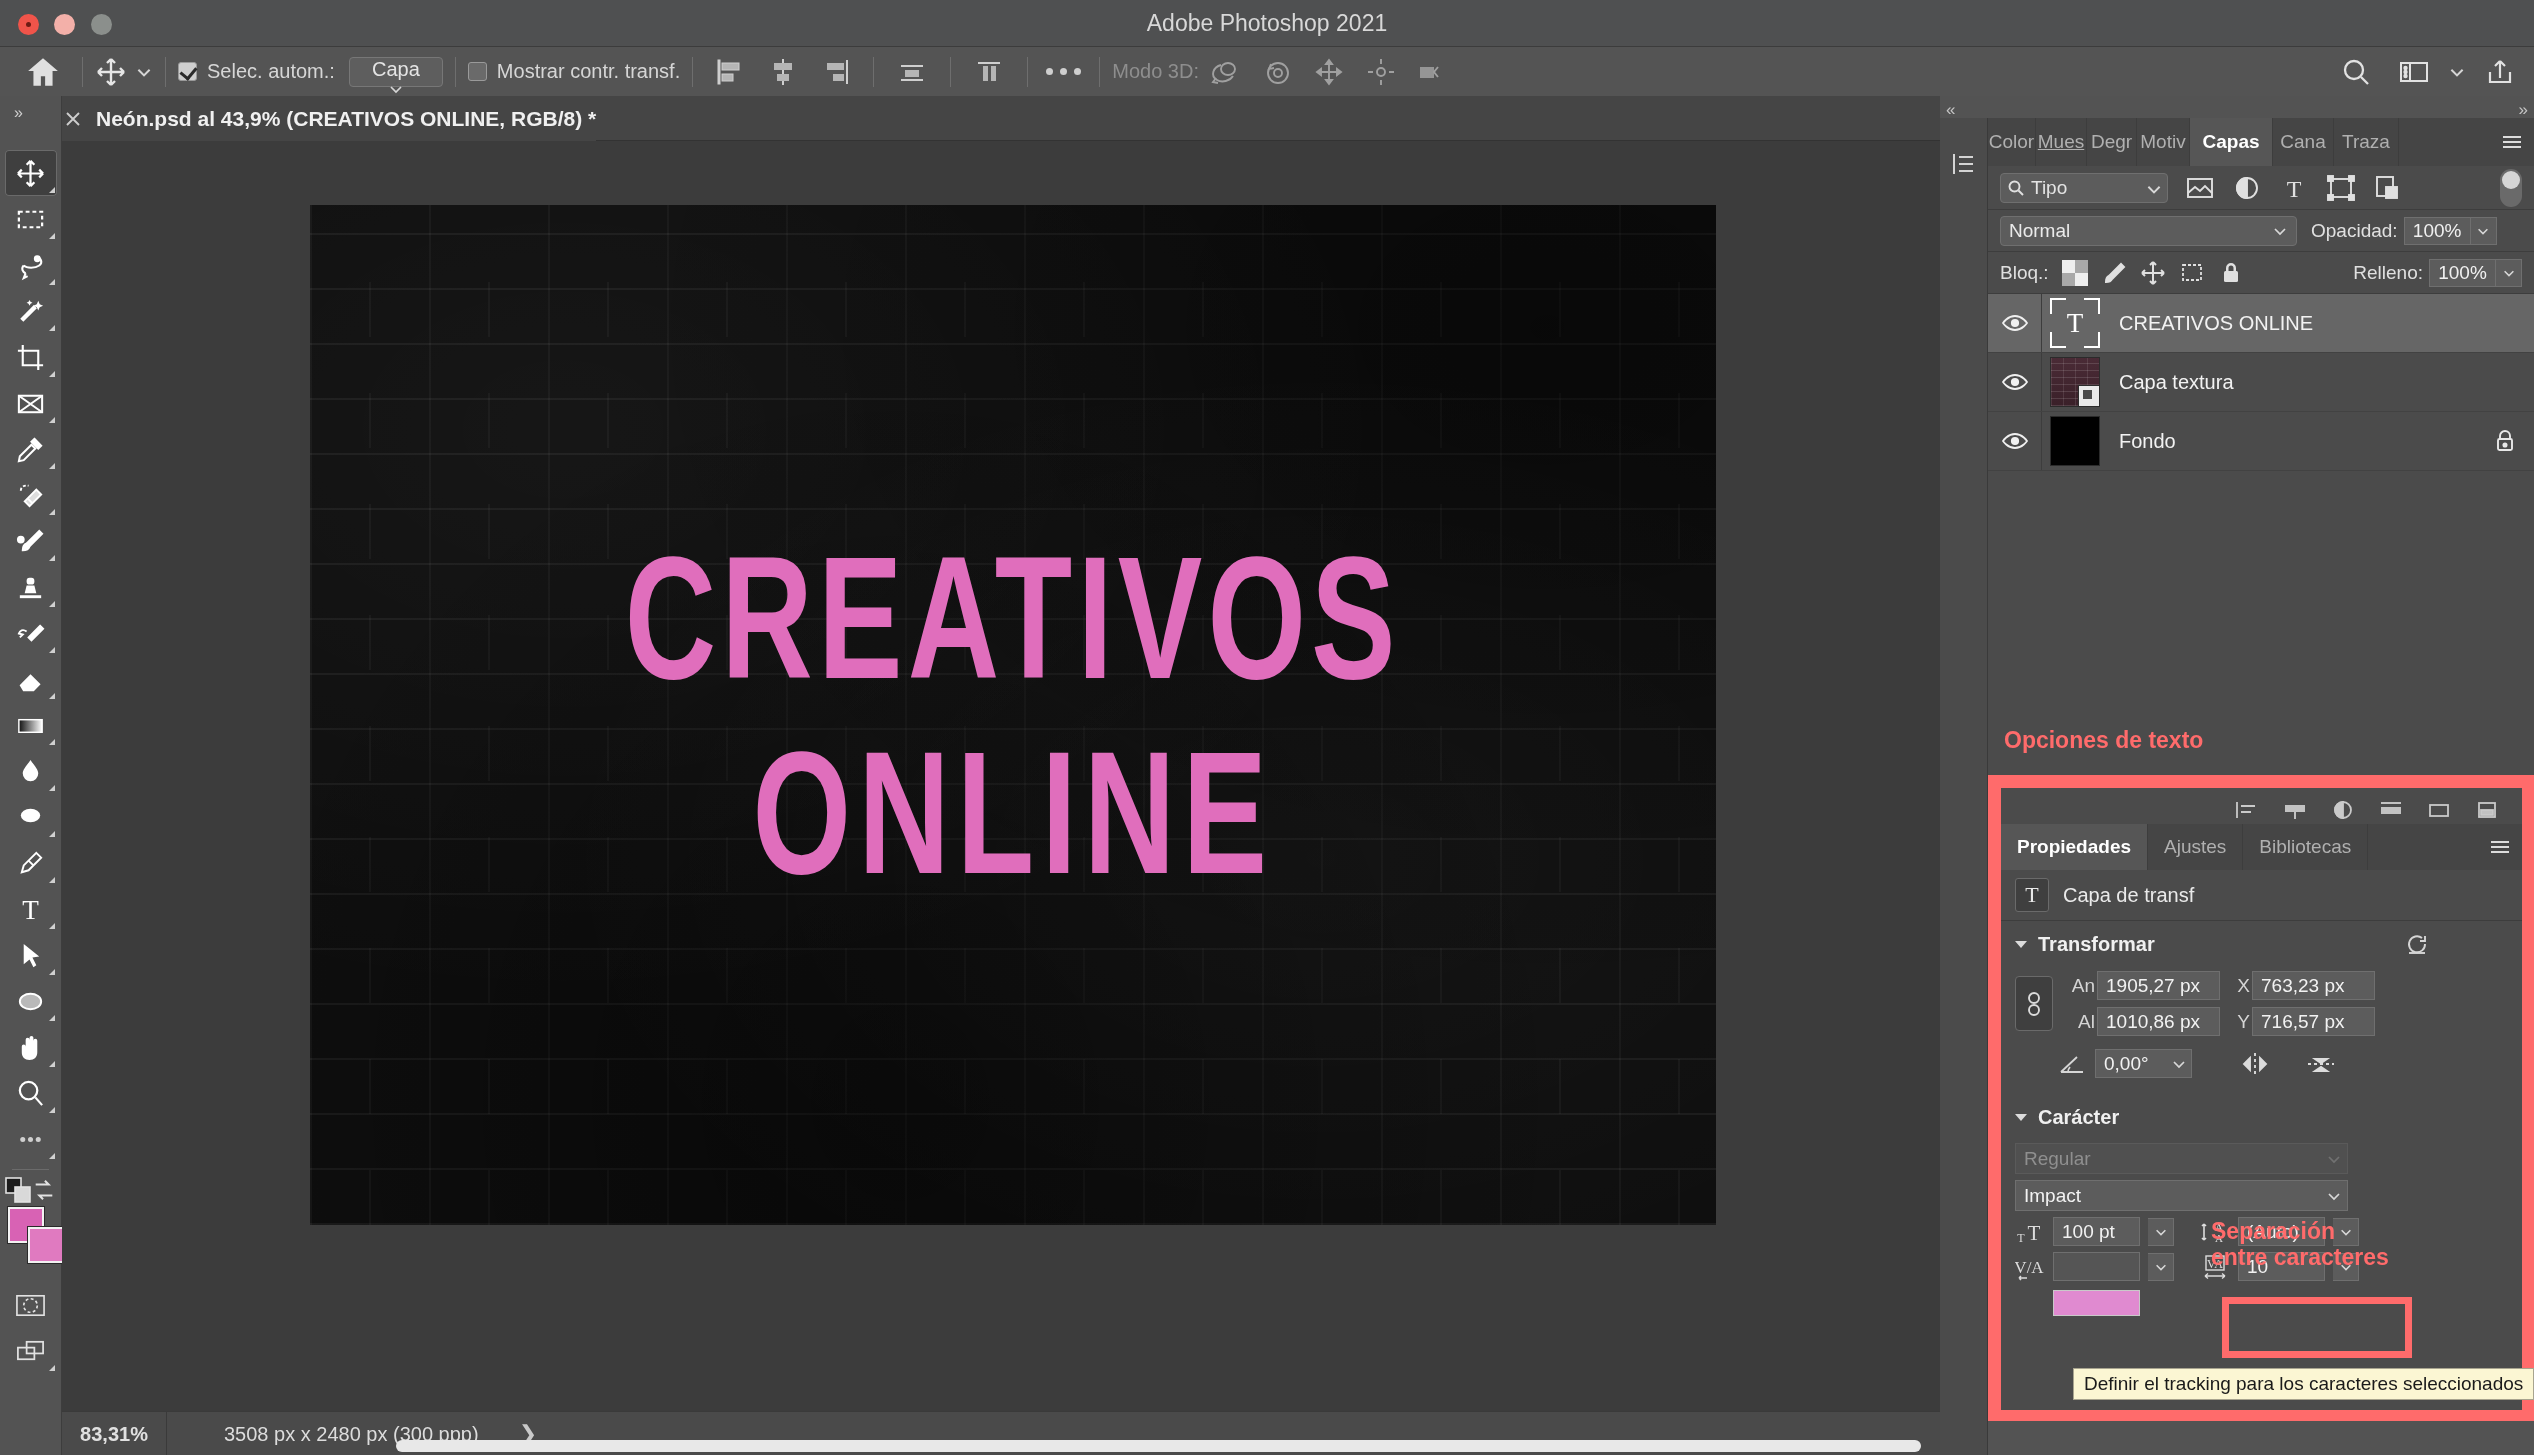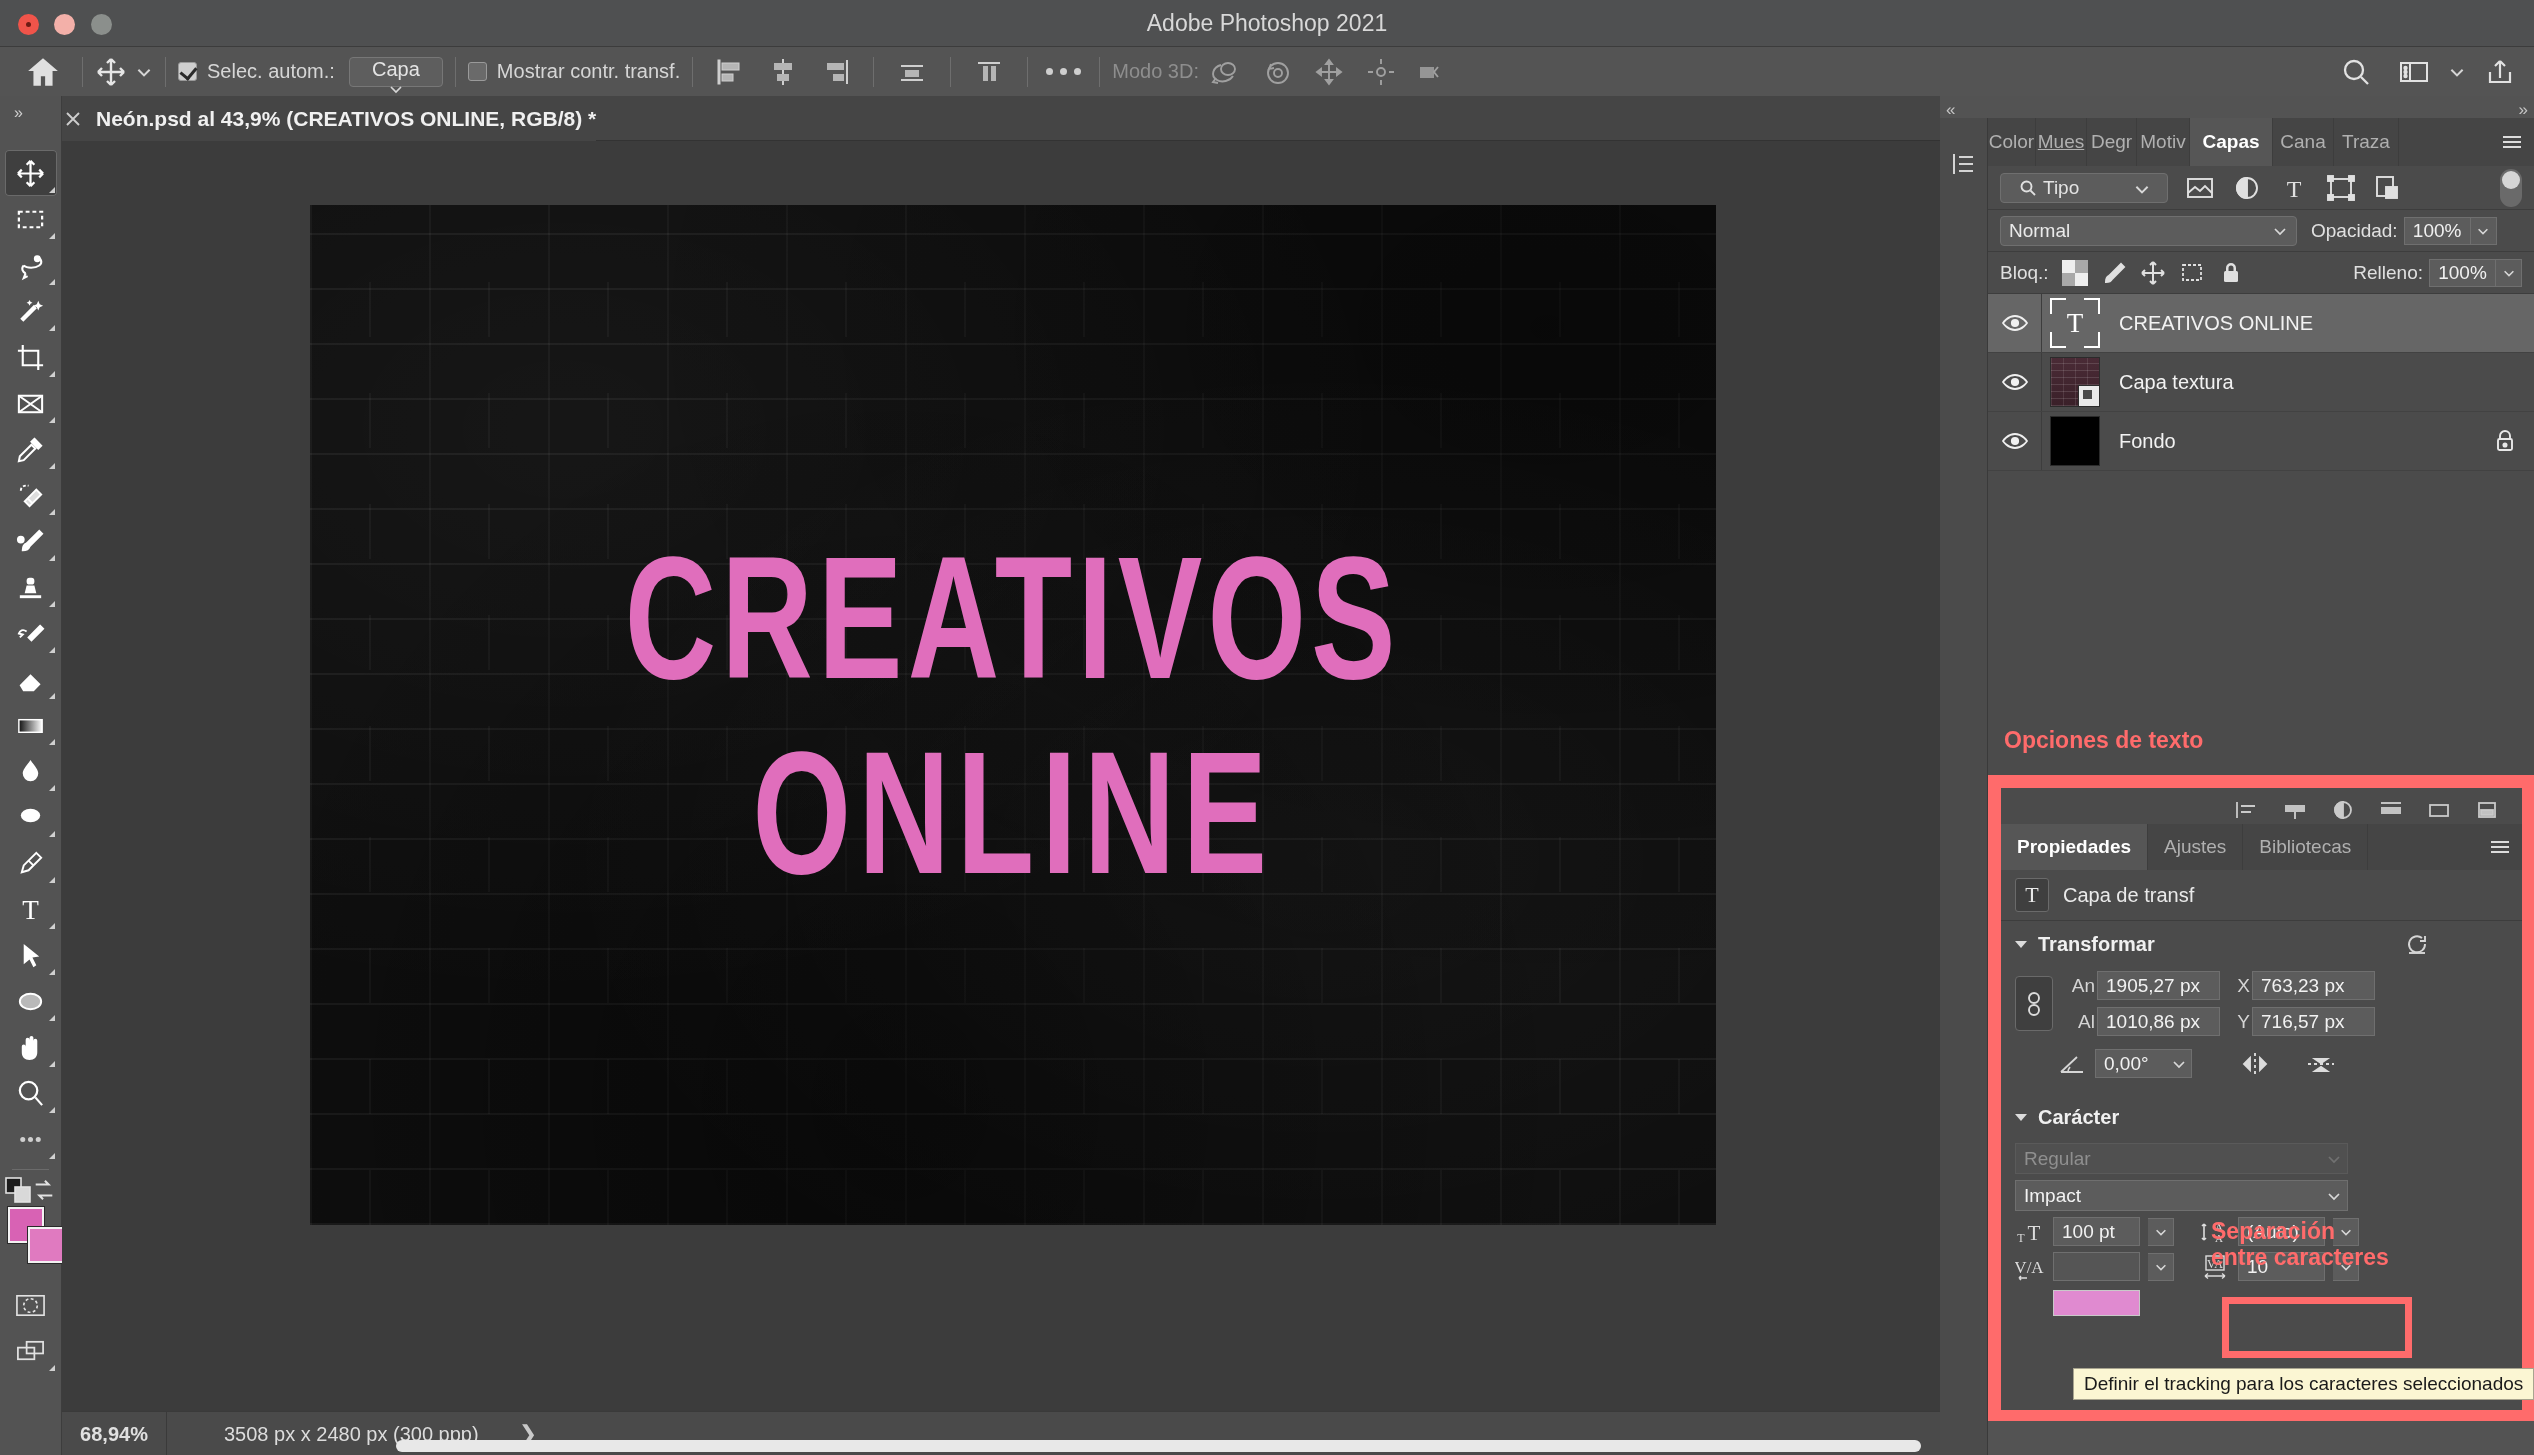--- a/index.html
+++ b/index.html
@@ -188,21 +188,21 @@
   .ptab.active{ background:#565656; color:#fff; font-weight:bold; }
   #ptab-menu{ margin-left:auto; width:44px; display:flex; align-items:center; justify-content:center;}
   #ptab-menu svg{ width:22px; height:18px; }
 
   #filter-row{
     height:44px; display:flex; align-items:center; padding:0 12px;
     background:#4b4b4b; border-bottom:1px solid #3d3d3d;
   }
   #filter-select{
     width:168px; height:30px; background:#5c5c5c; border:1px solid #6f6f6f; border-radius:4px;
-    display:flex; align-items:center; padding:0 18px; gap:6px; font-size:19px; color:#e3e3e3;
+    display:flex; align-items:center; padding:0 6px; gap:6px; font-size:19px; color:#e3e3e3;
   }
   #filter-select svg{ width:18px; height:18px; flex:none;}
   #filter-select .chev2{ margin-left:auto; }
   .fico{ width:30px; height:28px; margin-left:17px; }
   #filter-toggle{
     margin-left:auto; width:22px; height:38px; border-radius:11px;
     background:#6a6a6a; position:relative;
   }
   #filter-toggle::after{ content:""; position:absolute; left:2px; top:2px; width:18px;height:18px;
     border-radius:50%; background:#d6d6d6;}
@@ -749,21 +749,21 @@
     <div class="brick-layer brick-b"></div>
     <div class="brick-noise"></div>
     <div id="neon-text">
       <div id="neon-line1" style="color: rgb(224, 110, 188);">CREATIVOS</div>
       <div id="neon-line2" style="color: rgb(224, 110, 188);">ONLINE</div>
     </div>
   </div>
 </div>
 
 <div id="statusbar">
-  <span id="zoom-val">68,94%</span>
+  <span id="zoom-val">83,31%</span>
   <span id="status-divider"></span>
   <span id="doc-size">3508 px x 2480 px (300 ppp)</span>
   <span id="status-arrow">❯</span>
 </div>
 <div id="hscroll"></div>
 
 <div id="dock">
   <span id="dock-collapse">«</span>
   <span id="dock-expand">»</span>
 

